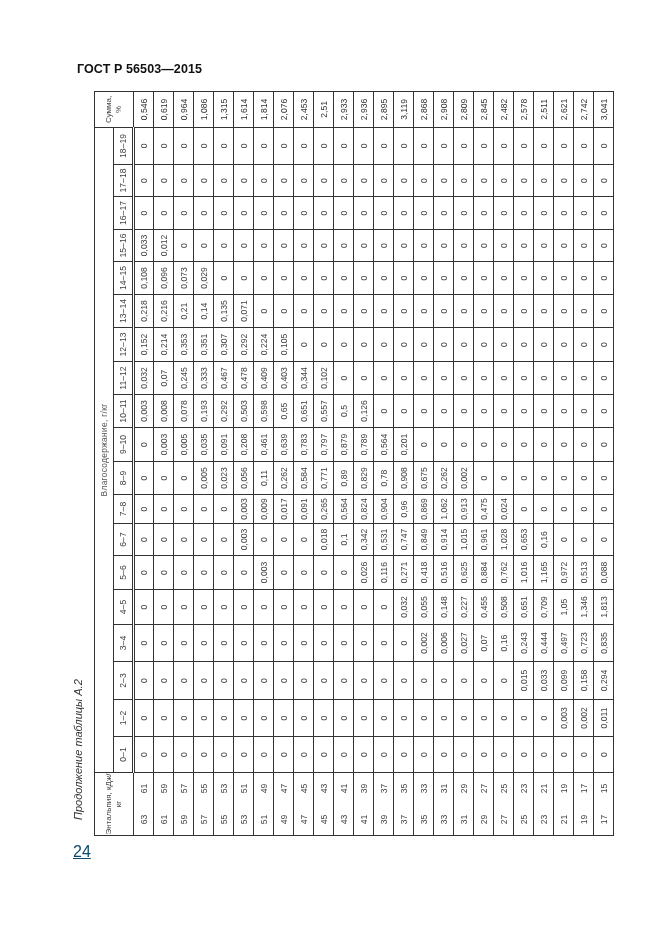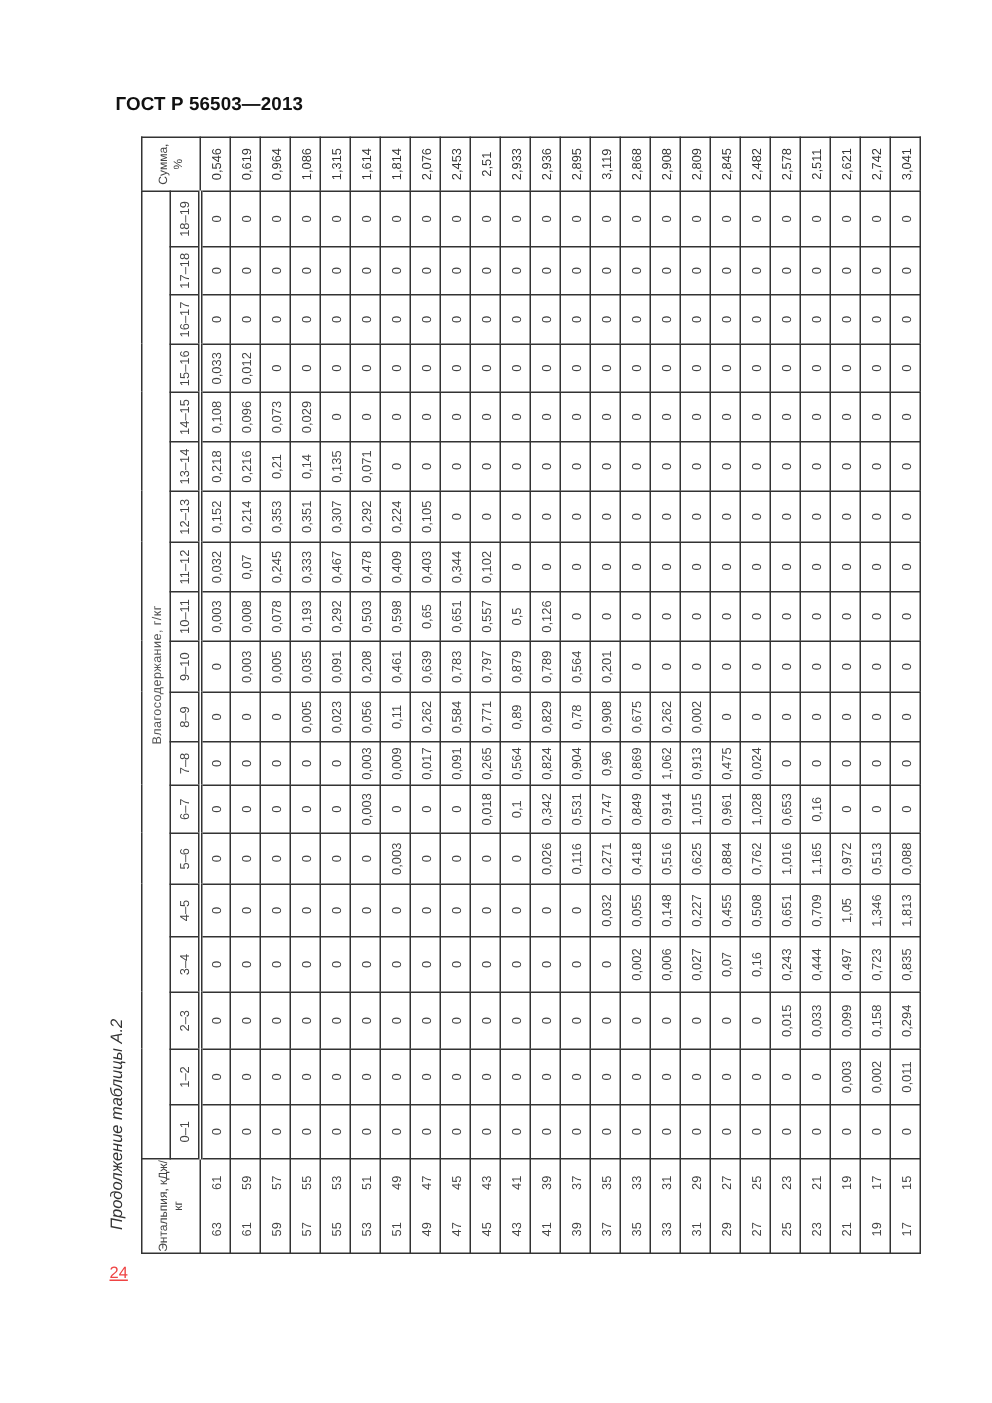--- a/index.html
+++ b/index.html
@@ -1,37 +1,37 @@
 <!DOCTYPE html>
 <html><head>
 <meta charset="utf-8">
 <style>
   html, body { margin:0; padding:0; background:#ffffff; }
   body { width:661px; height:935px; position:relative; overflow:hidden; font-family:"Liberation Sans", sans-serif; color:#222; }
   .doc-title { position:absolute; left:77px; top:62px; font-size:12.5px; font-weight:bold; color:#111; letter-spacing:0.1px; }
-  .page-number { position:absolute; left:73px; top:843px; font-size:11px; color:#ef4444;text-decoration:underline; }
+  .page-number { position:absolute; left:73px; top:843px; font-size:16px; color:#0c4a6e;text-decoration:underline; }
   .caption { position:absolute; left:72px; top:820px; transform-origin:top left; transform:rotate(-90deg); font-size:11px; font-style:italic; color:#333; white-space:nowrap; width:200px; }
   .table-wrap { position:absolute; left:94px; top:836px; width:744px; height:520px; transform-origin:top left; transform:rotate(-90deg); }
   table.grid { border-collapse:collapse; width:744px; height:520px; table-layout:fixed; font-size:8.6px; color:#444; }
   table.grid td, table.grid th { border:1px solid #333; text-align:center; vertical-align:middle; padding:0; font-weight:normal; white-space:nowrap; overflow:hidden; }
   table.grid tr.h1 { height:19px; }
   table.grid tr.h2 { height:20px; }
   table.grid tr.drow { height:20px; }
   table.grid tr.h2 th { border-bottom:3px double #333; }
   table.grid th.enth-h { border-right:1px solid #333; font-size:8px; line-height:10px; white-space:normal; }
   table.grid td.enth { font-size:8.6px; }
   .enth-pair { display:flex; justify-content:space-around; }
   table.grid th.sum-h { font-size:8px; line-height:10px; white-space:normal; }
   table.grid th.moist-label { font-size:8.4px; letter-spacing:0.3px; color:#555; border-bottom:1px solid #333; }
   table.grid td.sum { color:#333; }
 </style>
 </head>
 <body>
 
-<div class="doc-title">ГОСТ Р 56503—2013</div>
+<div class="doc-title">ГОСТ Р 56503—2015</div>
 
 <div class="caption">Продолжение таблицы А.2</div>
 
 <div class="page-number">24</div>
 
 <div class="table-wrap">
   <table class="grid">
     <colgroup id="cols">
         <col style="width: 63px;">
         <col style="width: 36px;">

